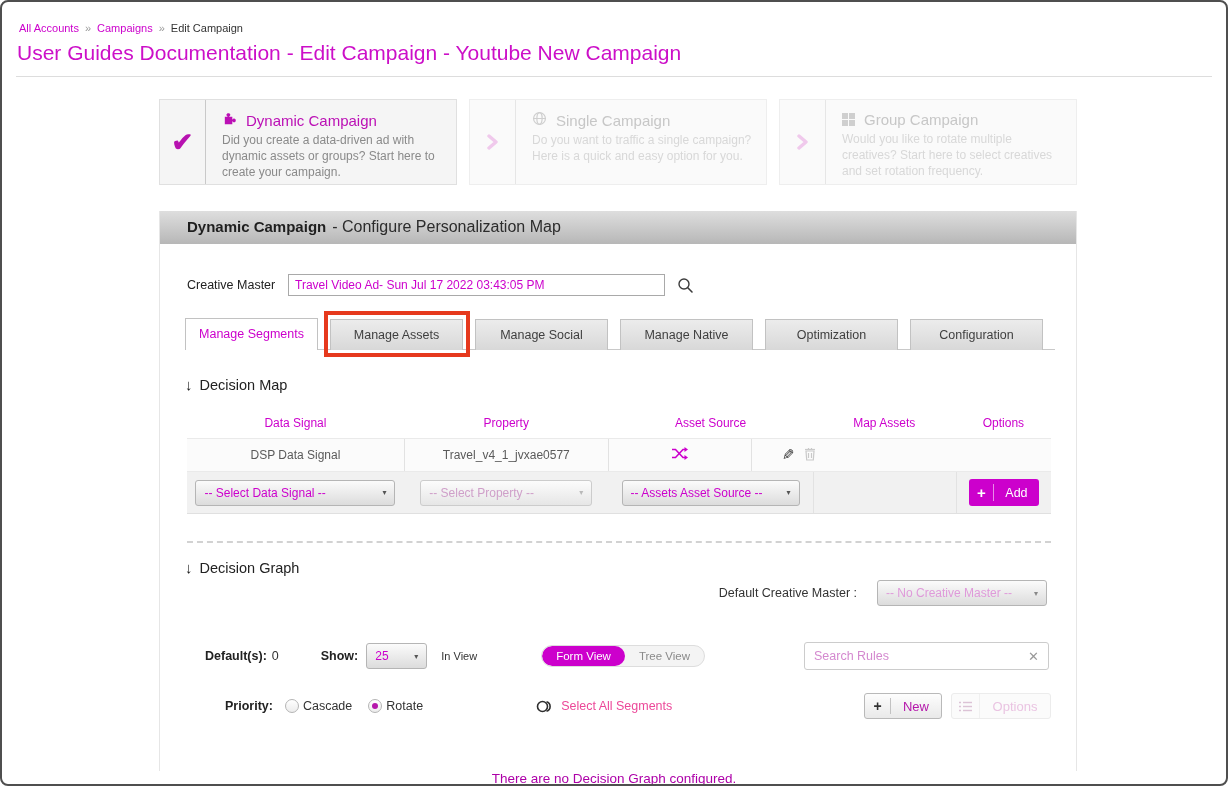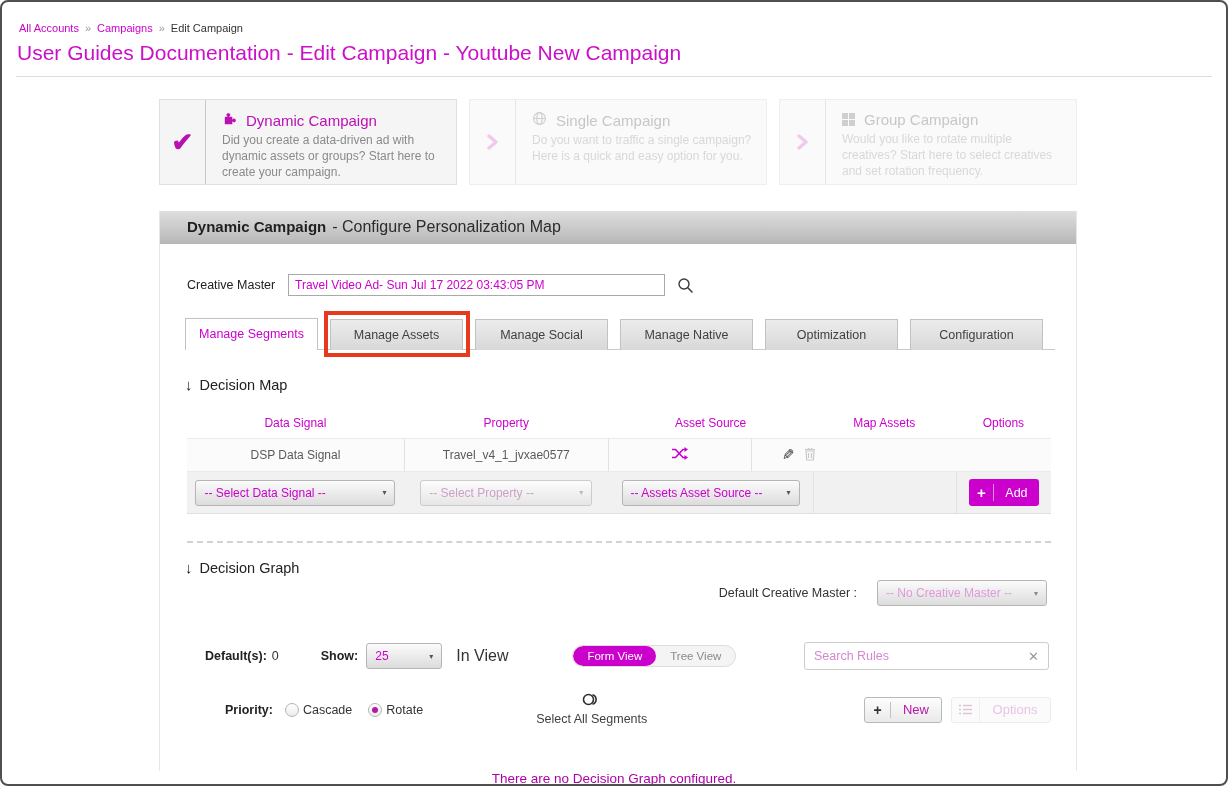--- a/index.html
+++ b/index.html
@@ -82,38 +82,38 @@
   .dcm-row { margin:4px 29px 0 0; display:flex; justify-content:flex-end; align-items:center; gap:20px; }
   .dcm-label { font-size:12.5px; color:#333; }
   .sel-dcm { width:170px; color:#df9ada; }
   .sel-dcm .caret { color:#888; }
 
   
   .controls-row { margin:36px 27px 0 45px; display:flex; align-items:center; }
   .blabel { font-size:12.5px; font-weight:700; color:#222; }
   .nval { font-size:12.5px; color:#333; margin-left:5px; }
   .show-group { margin-left:42px; display:flex; align-items:center; gap:8px; }
-  .sel-show { width:76px; color:#cc00cc; }
-  .inview { font-size:16px; color:#333; margin-left:6px; }
+  .sel-show { width:61px; color:#cc00cc; }
+  .inview { font-size:11px; color:#333; margin-left:6px; }
   .pill { margin-left:64px; display:flex; border:1px solid #ddd; border-radius:12px; overflow:hidden; height:22px; background:#f4f4f4; }
   .pill-seg { padding:0 14px; font-size:11.5px; display:flex; align-items:center; cursor:pointer; }
   .pill-seg.active { background:#cc00cc; color:#fff; border-radius:12px; }
   .pill-seg.inactive { color:#8a8a8a; }
   .search-box { margin-left:auto; width:245px; height:28px; border:1px solid #ccc; border-radius:3px; display:flex; align-items:center; padding:0 9px; background:#fff; }
   .search-input { border:0; outline:none; flex:1; font-size:12.5px; font-family:"Liberation Sans", sans-serif; color:#333; }
   .search-input::placeholder { color:#d489cf; opacity:1; }
   .clear-x { color:#999; font-size:13px; cursor:pointer; }
 
   
   .priority-row { margin:23px 25px 0 65px; display:flex; align-items:center; }
   .radio-group { display:flex; align-items:center; gap:16px; margin-left:12px; }
   .radio-opt { display:flex; align-items:center; gap:4px; font-size:12.5px; color:#333; cursor:pointer; }
   .radio { width:14px; height:14px; border-radius:50%; border:1px solid #b5b5b5; background:linear-gradient(#fff,#ececec); position:relative; flex:none; }
   .radio.checked::after { content:''; position:absolute; left:3px; top:3px; width:6px; height:6px; border-radius:50%; background:#b517ab; }
-  .select-all { margin-left:113px; display:flex; align-items:center; gap:6px; font-size:12.5px; color:#404040; cursor:pointer;flex-direction:column; }
+  .select-all { margin-left:113px; display:flex; align-items:center; gap:6px; font-size:12.5px; color:#ec4899; cursor:pointer; }
   .btn-group { margin-left:auto; display:flex; gap:9px; }
   .btn-new { height:26px; border:1px solid #b9b9b9; border-radius:3px; background:linear-gradient(#fdfdfd,#e9e9e9); display:flex; align-items:center; cursor:pointer; }
   .btn-new-plus { width:26px; text-align:center; color:#333; font-size:14px; font-weight:700; border-right:1px solid #c2c2c2; }
   .btn-new-label { padding:0 12px; color:#b517ab; font-size:13px; }
   .btn-options { height:26px; width:100px; border:1px solid #ececec; border-radius:3px; background:#fbfbfb; display:flex; align-items:center; cursor:default; }
   .btn-opt-icon { width:28px; display:flex; justify-content:center; border-right:1px solid #f0f0f0; height:100%; align-items:center; }
   .btn-opt-label { flex:1; text-align:center; color:#eac4e2; font-size:13px; }
 
   .empty-msg { position:absolute; left:0; right:0; top:769px; text-align:center; color:#ad00a8; font-size:13.5px; }
 </style>

